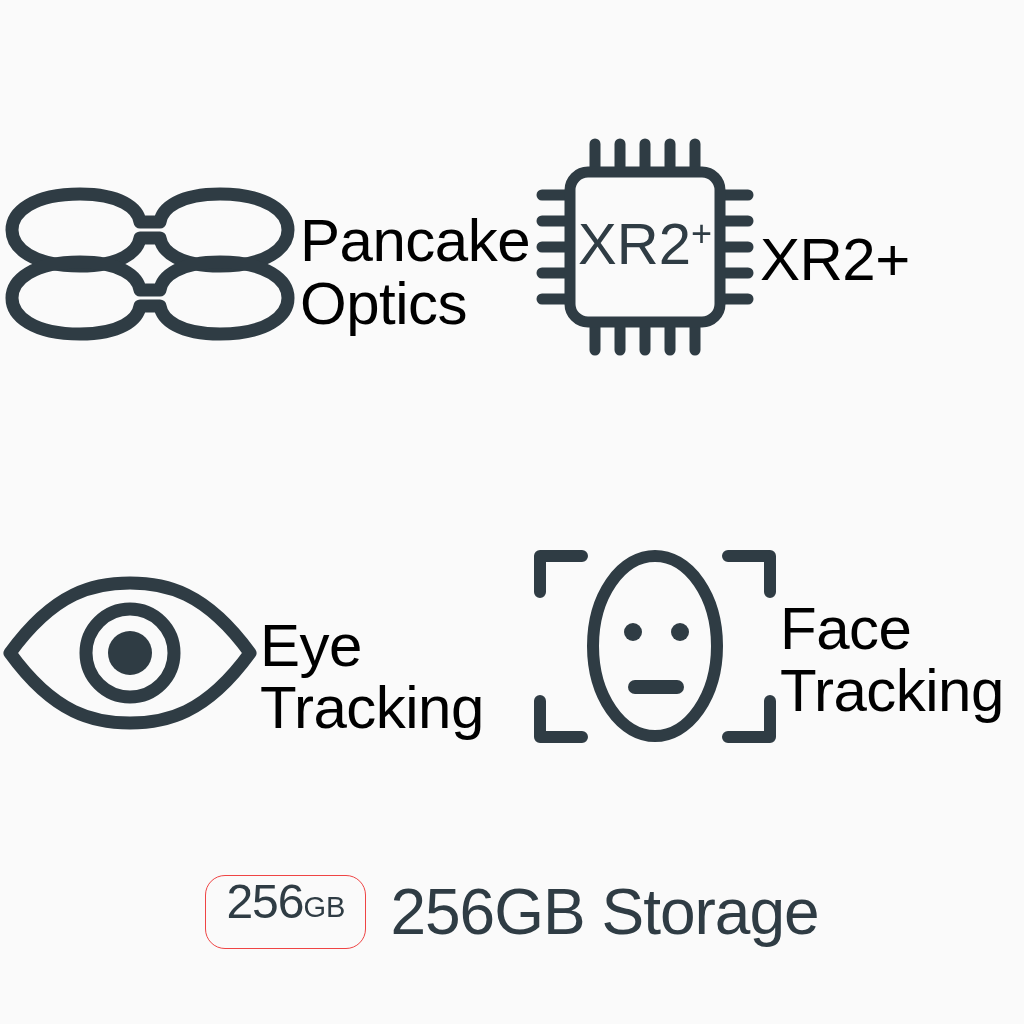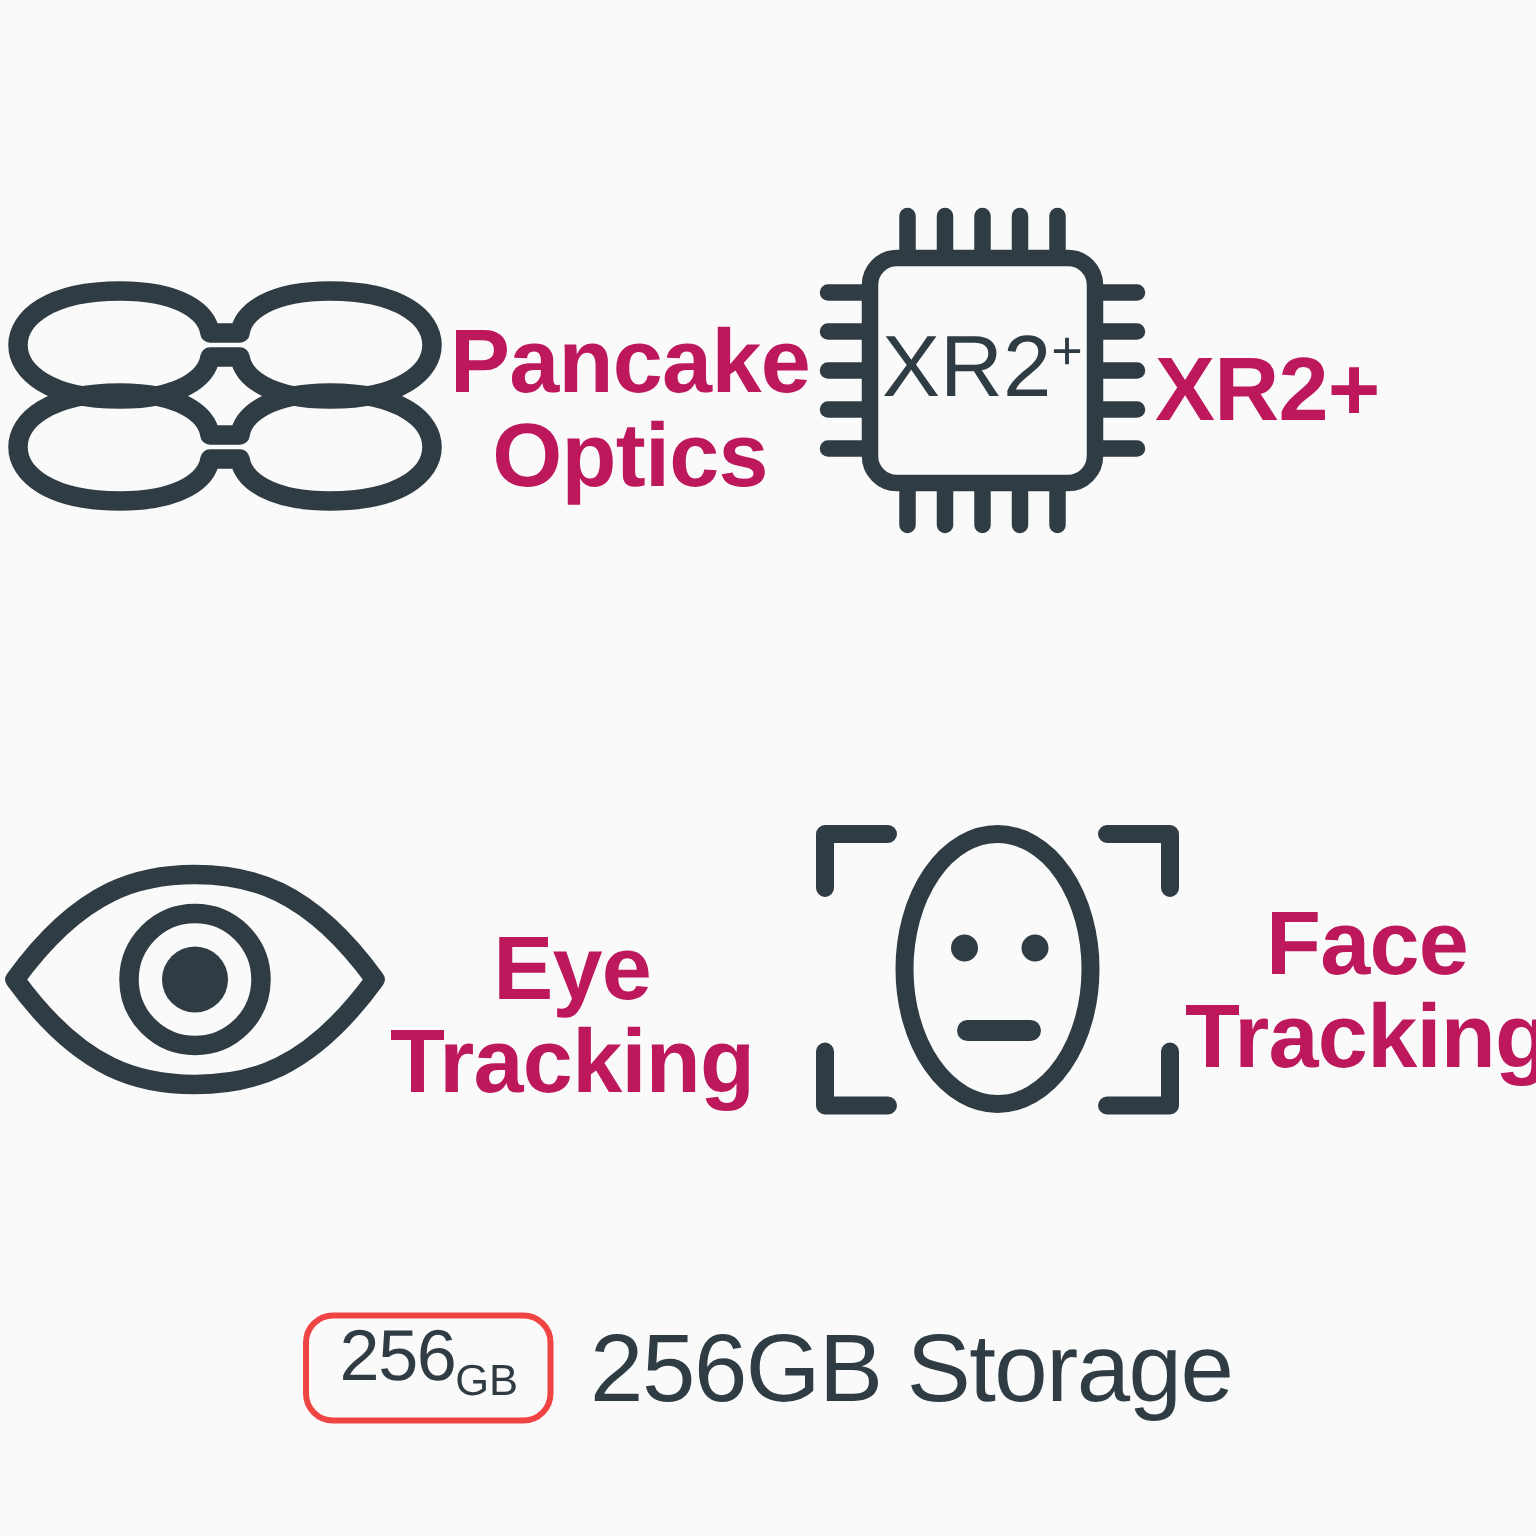--- a/index.html
+++ b/index.html
@@ -42,24 +42,23 @@
 
   .feature-icon {
     display: block;
     flex: 0 0 auto;
   }
 
   .feature-label {
     margin-top: 14px;
     font-size: 60px;
     line-height: 1.04;
-    font-weight: 700;
-    text-align: center;
+    font-weight: 400;
     letter-spacing: -0.5px;
-    color: #be185d;
+    color: #000000;
     white-space: pre-line;
   }
 
   
   .cell-optics   { padding-top: 62px; }
   .cell-optics .feature-icon { margin-bottom: 4px; }
   .cell-optics .feature-label { margin-top: 16px; }
 
   .cell-chip     { padding-top: 26px; }
   .cell-chip .feature-label { margin-top: 26px; }
@@ -83,21 +82,21 @@
     gap: 24px;
   }
 
   .storage-badge {
     display: flex;
     align-items: baseline;
     justify-content: center;
     box-sizing: border-box;
     height: 74px;
     padding: 0 20px;
-    border: 4px solid #ef4444;
+    border: 1px solid #ef4444;
     border-radius: 20px;
     background: #fafafa;
   }
 
   .storage-badge-value {
     font-size: 48px;
     line-height: 1;
     font-weight: 400;
     letter-spacing: -1px;
     color: #2f3c44;
@@ -105,21 +104,21 @@
     top: 2px;
   }
 
   .storage-badge-unit {
     font-size: 29px;
     line-height: 1;
     font-weight: 400;
     letter-spacing: 0px;
     color: #2f3c44;
     position: relative;
-    top: 12px;
+    top: 1px;
   }
 
   .storage-label {
     font-size: 64px;
     line-height: 1;
     font-weight: 400;
     letter-spacing: -1px;
     color: #2f3c44;
     white-space: nowrap;
     text-align: right;

